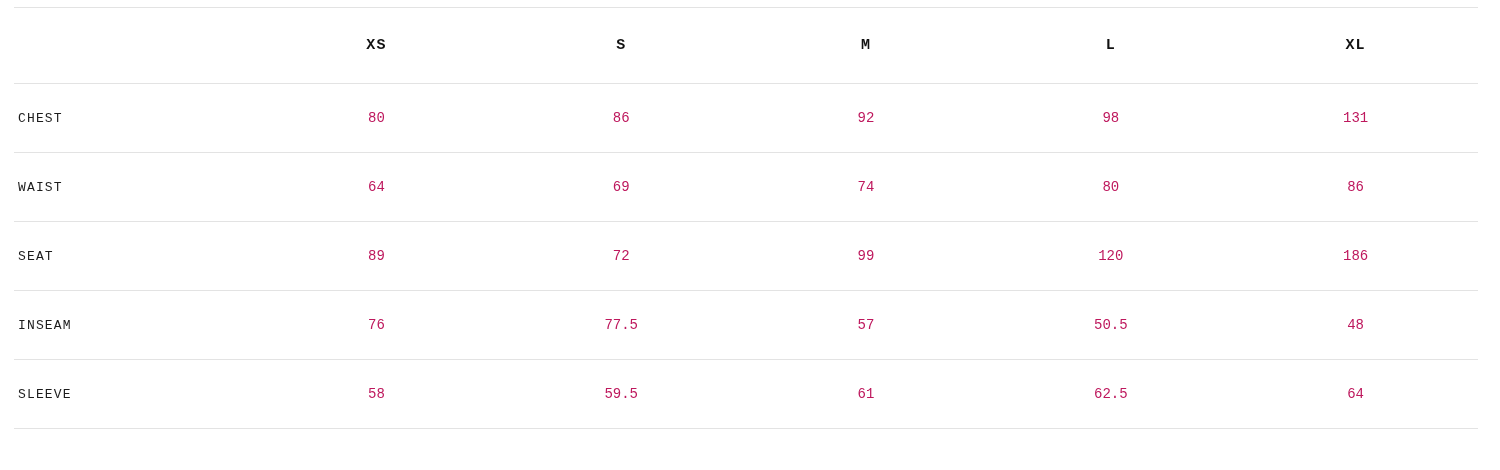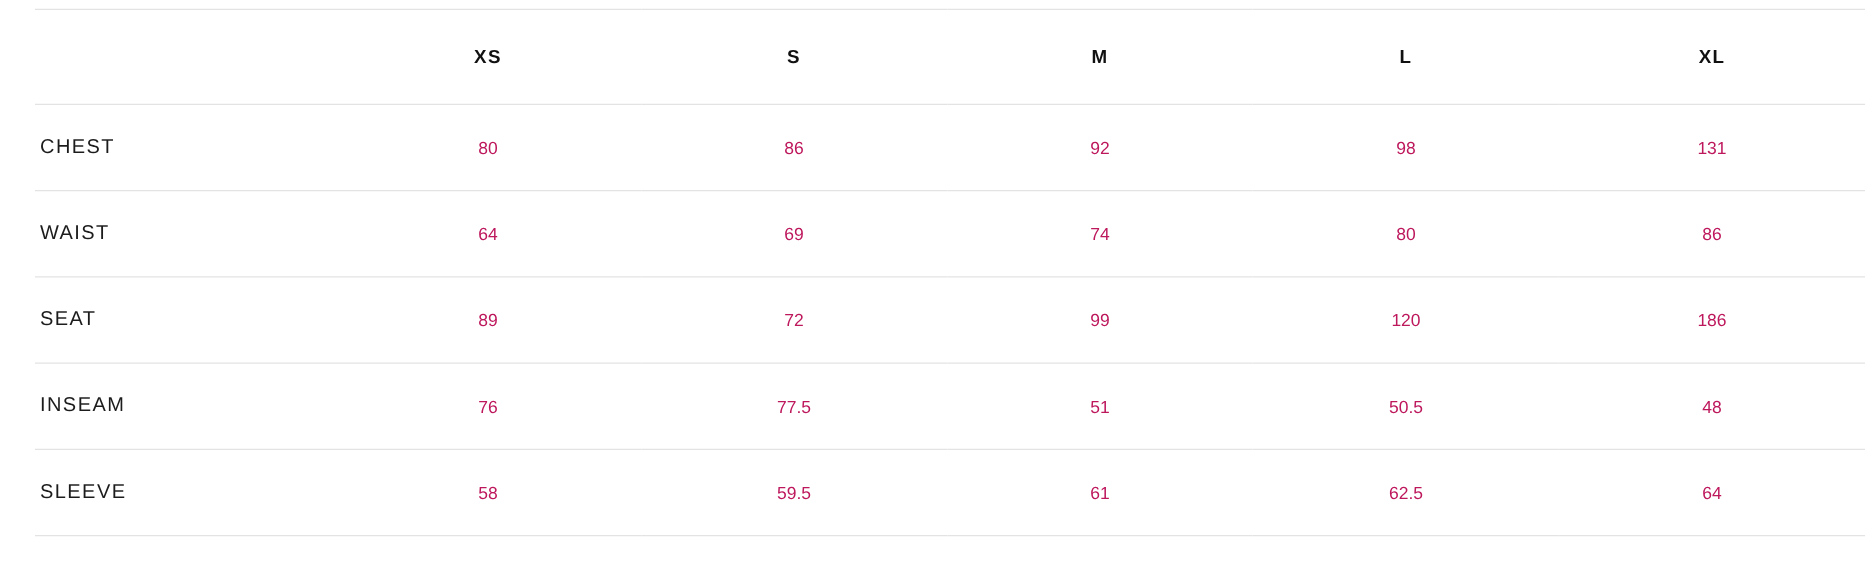--- a/index.html
+++ b/index.html
@@ -13,21 +13,22 @@
     width: 1500px;
     height: 470px;
     overflow: hidden;
     font-family: "Liberation Sans", "DejaVu Sans", sans-serif;
     -webkit-font-smoothing: antialiased;
   }
 
   .size-chart-wrap {
     width: 1244px;
     height: 470px;
-    padding: 7px 18px 0 28px;
+    padding: 7px 18px 0 14px;
+    font-family: Liberation Mono, monospace;
   }
 
   table.size-table {
     width: 1464px;
     border-collapse: collapse;
     table-layout: fixed;
   }
 
   table.size-table col.label-col { width: 240px; }
   table.size-table col.size-col  { width: 244.8px; }
@@ -60,21 +61,21 @@
     font-size: 14px;
     font-weight: 400;
     color: #be185d;
     text-align: center;
     vertical-align: middle;
   }
 
   table.size-table tbody td.row-label {
     text-align: left;
     padding-left: 4px;
-    font-size: 16px;
+    font-size: 13px;
     letter-spacing: 1.15px;
     color: #1c1c1c;
   }
 </style>
 </head>
 <body>
 
 <div class="size-chart-wrap">
   <table class="size-table">
     <colgroup>
@@ -117,21 +118,21 @@
         <td>89</td>
         <td>72</td>
         <td>99</td>
         <td>120</td>
         <td>186</td>
       </tr>
       <tr>
         <td class="row-label">INSEAM</td>
         <td>76</td>
         <td>77.5</td>
-        <td>51</td>
+        <td>57</td>
         <td>50.5</td>
         <td>48</td>
       </tr>
       <tr>
         <td class="row-label">SLEEVE</td>
         <td>58</td>
         <td>59.5</td>
         <td>61</td>
         <td>62.5</td>
         <td>64</td>

